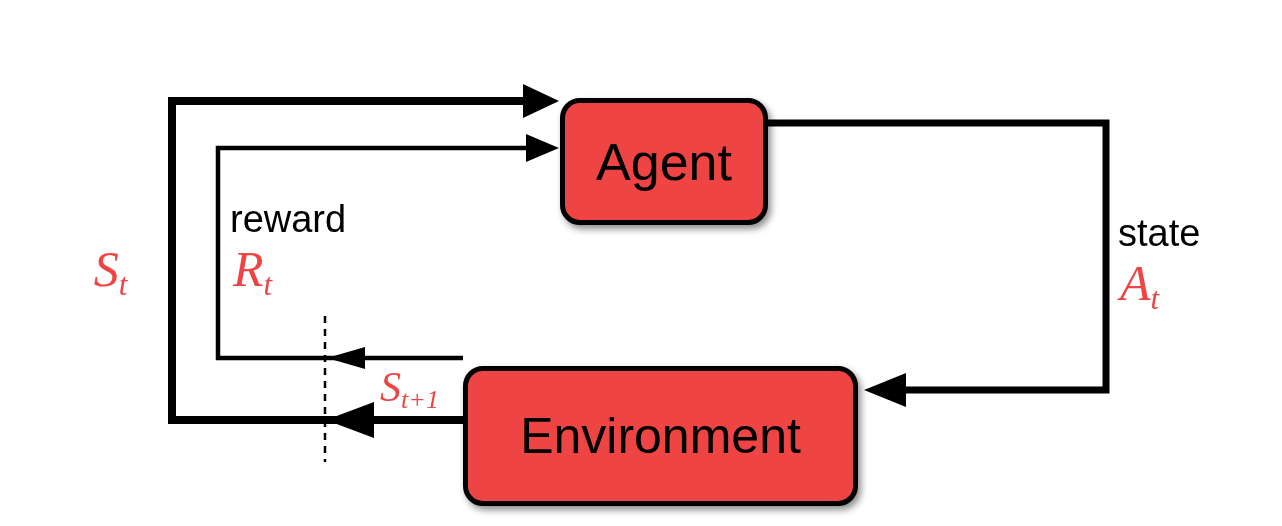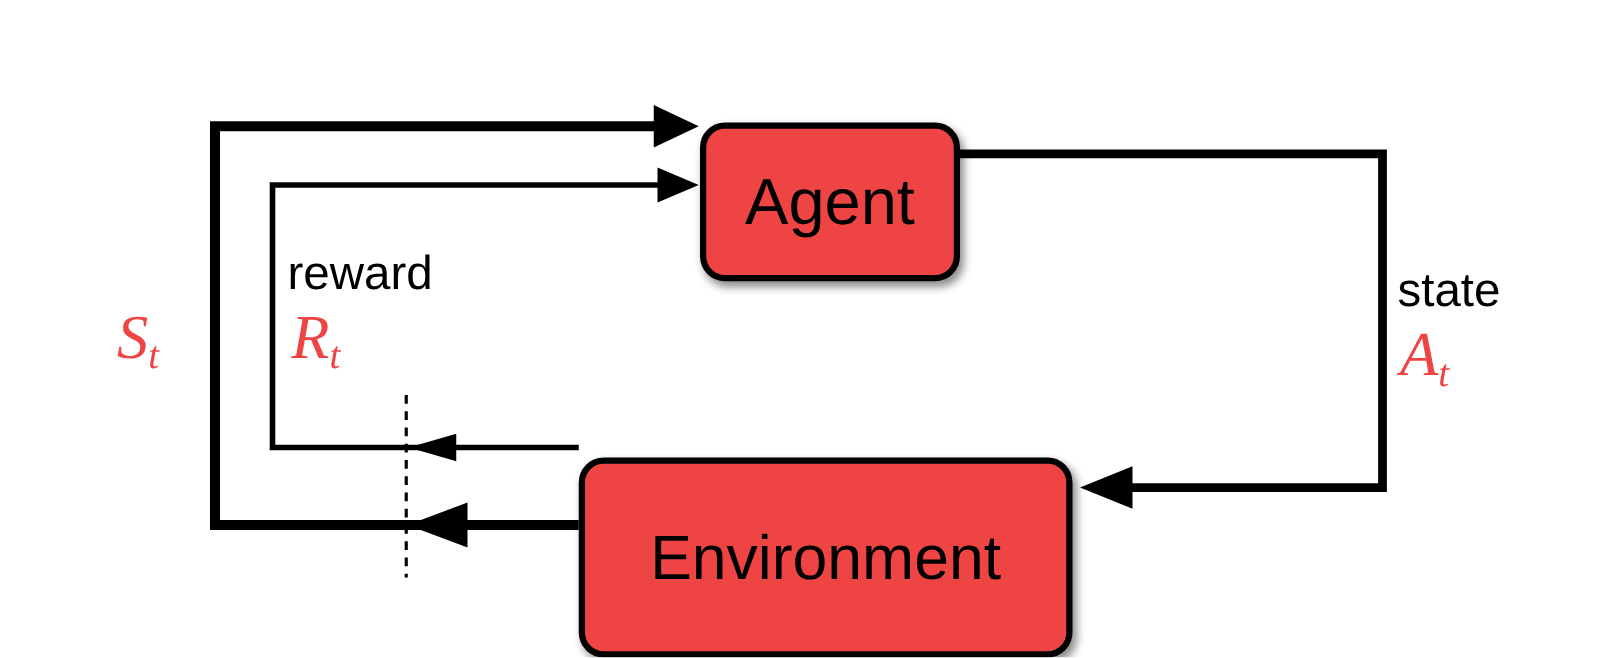--- a/index.html
+++ b/index.html
@@ -39,21 +39,21 @@
     left: 560px;
     top: 55px;
     width: 208px;
     height: 127px;
     font-size: 52px;
   }
   .node-environment {
     left: 463px;
     top: 323px;
     width: 395px;
-    height: 160px;
+    height: 140px;
     font-size: 50px;
   }
   .word-label {
     position: absolute;
     font-size: 38px;
     color: #000000;
     line-height: 1.0;
     white-space: nowrap;
   }
   .math-label {
@@ -125,14 +125,17 @@
   <div class="word-label lbl-reward-word">reward</div>
   <div class="math-label math-large lbl-reward-sym">
     <span>R</span><sub>t</sub>
   </div>
 
   <div class="word-label lbl-action-word">state</div>
   <div class="math-label math-large lbl-action-sym">
     <span>A</span><sub>t</sub>
   </div>
 
+  <div class="math-label math-mid lbl-next-state centered">
+    <span>S</span><sub>t+1</sub>
+  </div>
 
 </div>
 
 </body></html>

